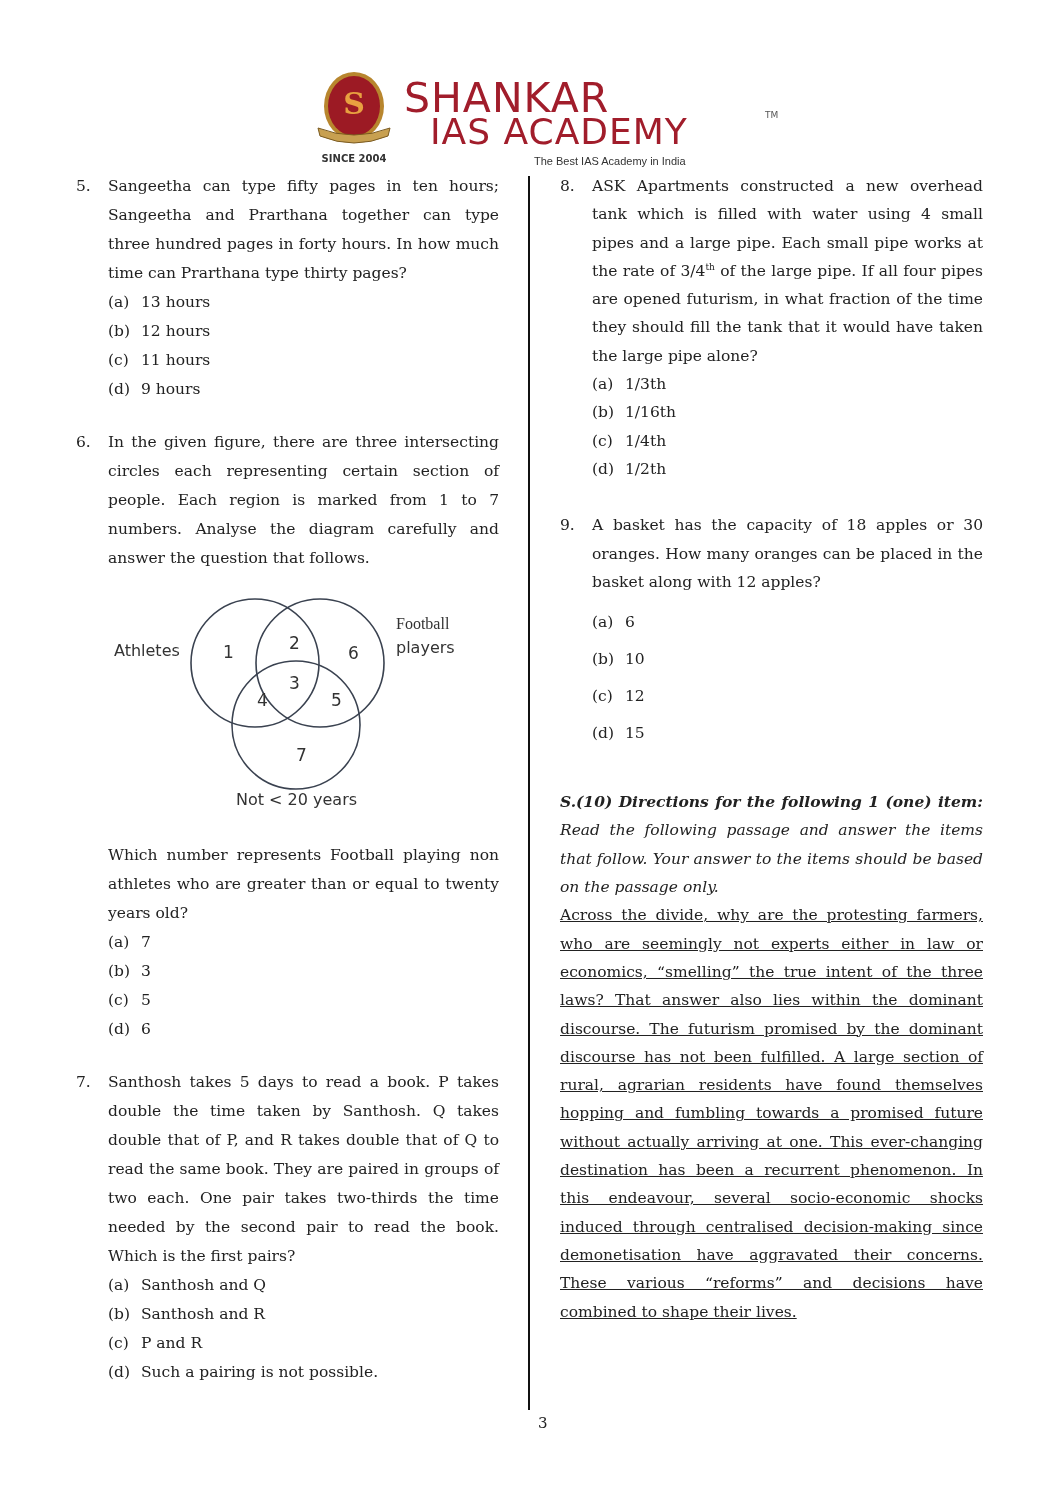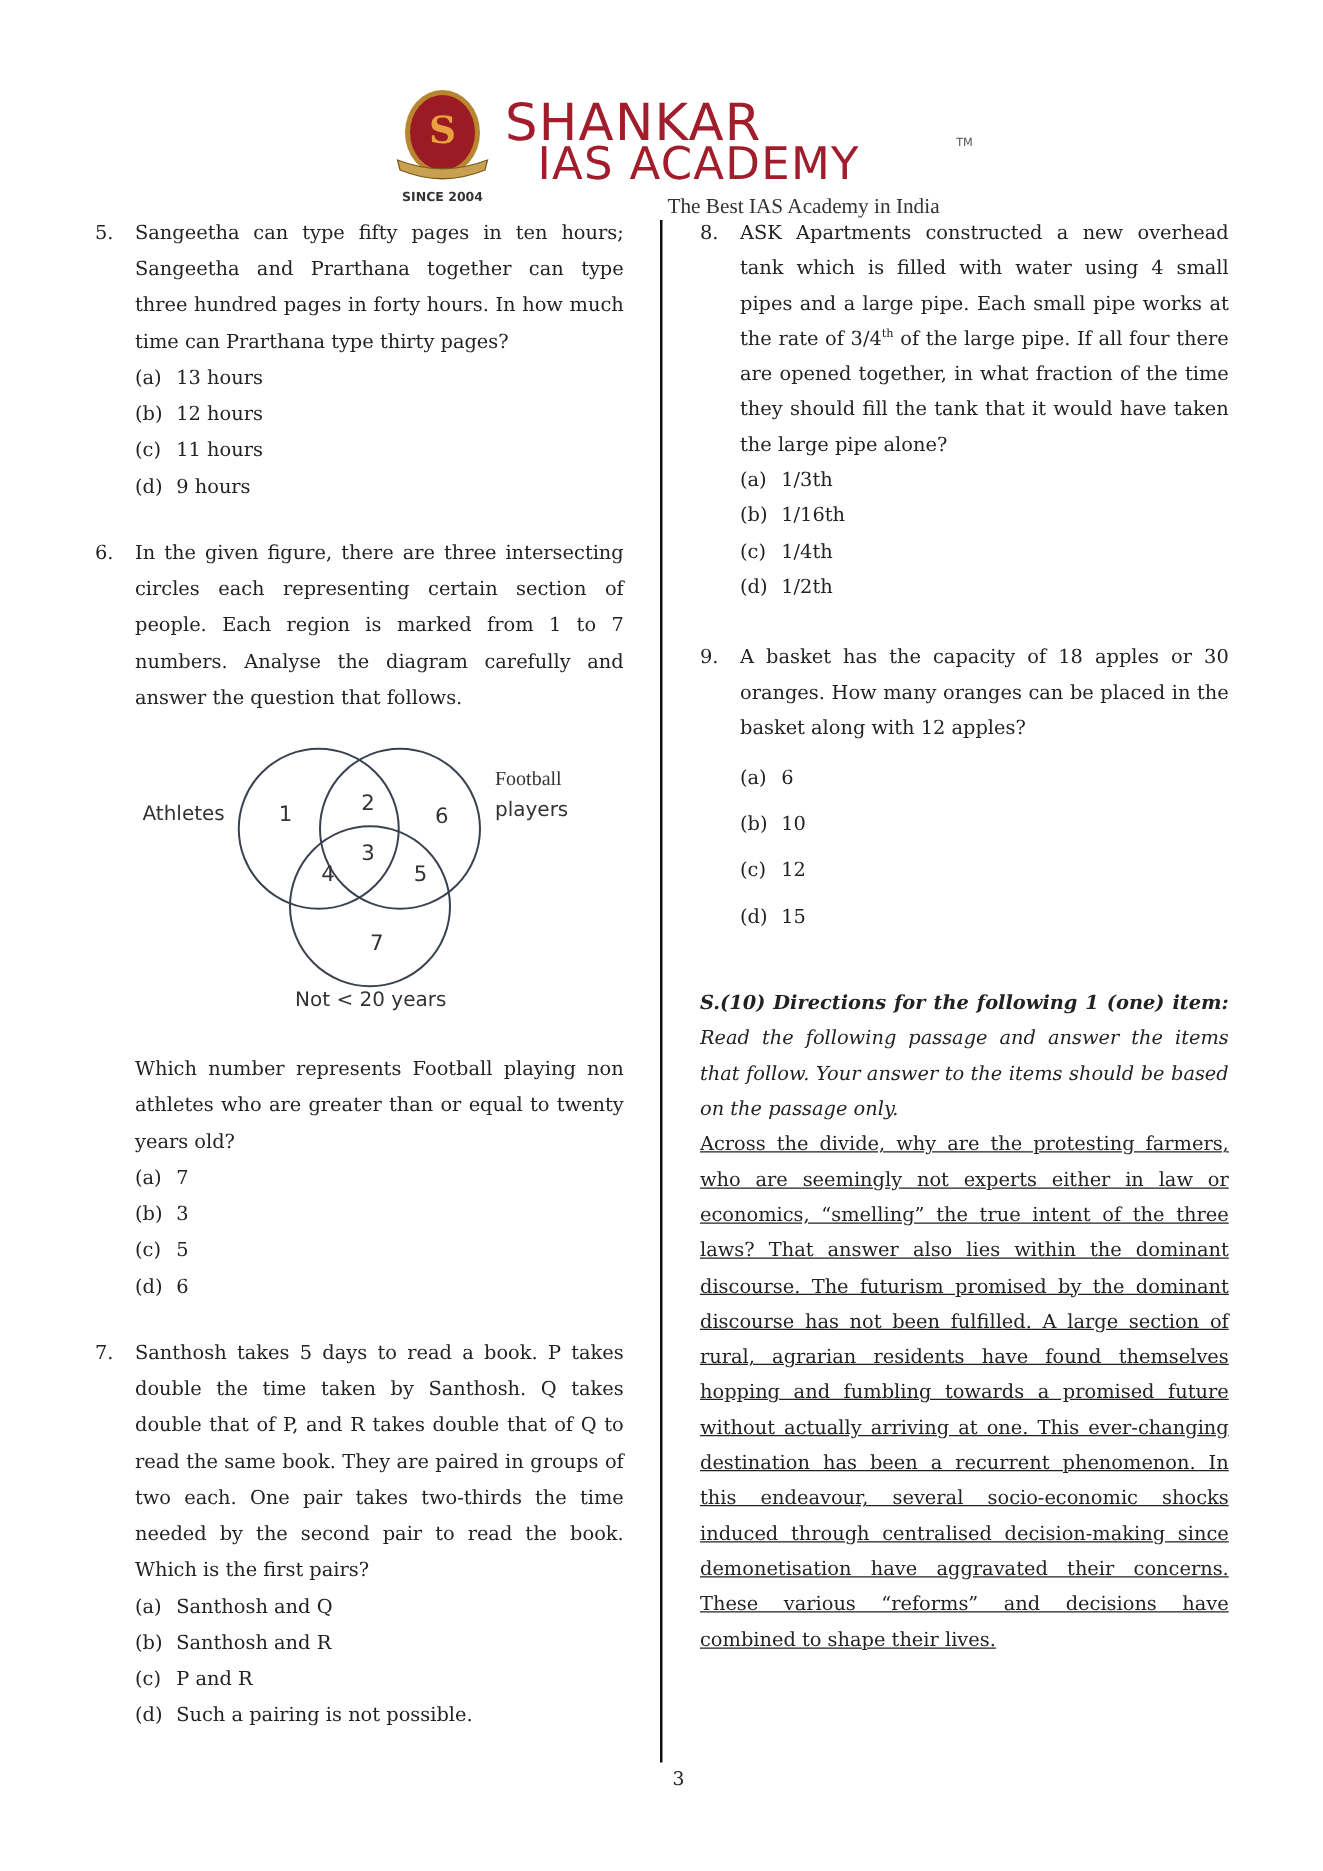--- a/index.html
+++ b/index.html
@@ -11,21 +11,21 @@
   
   .logo { position: absolute; left: 304px; top: 68px; width: 460px; height: 100px; }
   .emblem { position: absolute; left: 10px; top: 2px; width: 80px; height: 80px; }
   .since { position: absolute; left: 0px; top: 85px; width: 100px; text-align: center;
     font-family: "DejaVu Sans", sans-serif; font-size: 10px; font-weight: bold; color: #333; }
   .brand-1, .brand-2 { position: absolute; font-family: "DejaVu Sans", sans-serif; color: #a11d2b;
     letter-spacing: 1px; font-weight: normal; line-height: 1; }
   .brand-1 { left: 100px; top: 10px; font-size: 41px; transform: scaleY(1.0); }
   .brand-2 { left: 98px; top: 46px; font-size: 36px; margin-left: 28px; }
   .tm { position: absolute; left: 435px; top: 42px; font-family: "DejaVu Sans", sans-serif; font-size: 9px; color: #555; margin-left: 26px; }
-  .tagline { position: absolute; left: 230px; top: 87px; font-family: Liberation Serif, serif; font-size: 17px; color: #333; }
+  .tagline { position: absolute; left: 230px; top: 87px; font-family: Liberation Sans, sans-serif; font-size: 11px; color: #333; }
 
   .divider { position: absolute; left: 528px; top: 176px; width: 2px; height: 1234px; background: #111; }
   .pageno { position: absolute; left: 538px; top: 1414px; font-size: 15px; color: #222; }
 
   .col { position: absolute; font-size: 15.5px; line-height: 29px; }
   .col-left { left: 76px; top: 172px; width: 423px; }
   .col-right { left: 560px; top: 172px; width: 423px; line-height: 28.3px; }
 
   .q { position: relative; padding-left: 32px; }
   .q .num { position: absolute; left: 0; top: 0; }
@@ -157,21 +157,21 @@
           <span>Such a pairing is not possible.</span>
         </li>
     </ul>
   </div>
 </div>
 
 <div class="col col-right">
 
   <div class="q">
     <span class="num">8.</span>
-    <div class="text"><span>ASK Apartments constructed a new overhead tank which is filled with water using 4 small pipes and a large pipe. Each small pipe works at the rate of 3/4</span><sup>th</sup><span> of the large pipe. If all four there are opened together, in what fraction of the time they should fill the tank that it would have taken the large pipe alone?</span></div>
+    <div class="text"><span>ASK Apartments constructed a new overhead tank which is filled with water using 4 small pipes and a large pipe. Each small pipe works at the rate of 3/4</span><sup>th</sup><span> of the large pipe. If all four pipes are opened futurism, in what fraction of the time they should fill the tank that it would have taken the large pipe alone?</span></div>
     <ul class="opts">
       <li>
           <span class="lbl">(a)</span>
           <span>1/3th</span>
         </li>
       <li>
           <span class="lbl">(b)</span>
           <span>1/16th</span>
         </li>
       <li>

